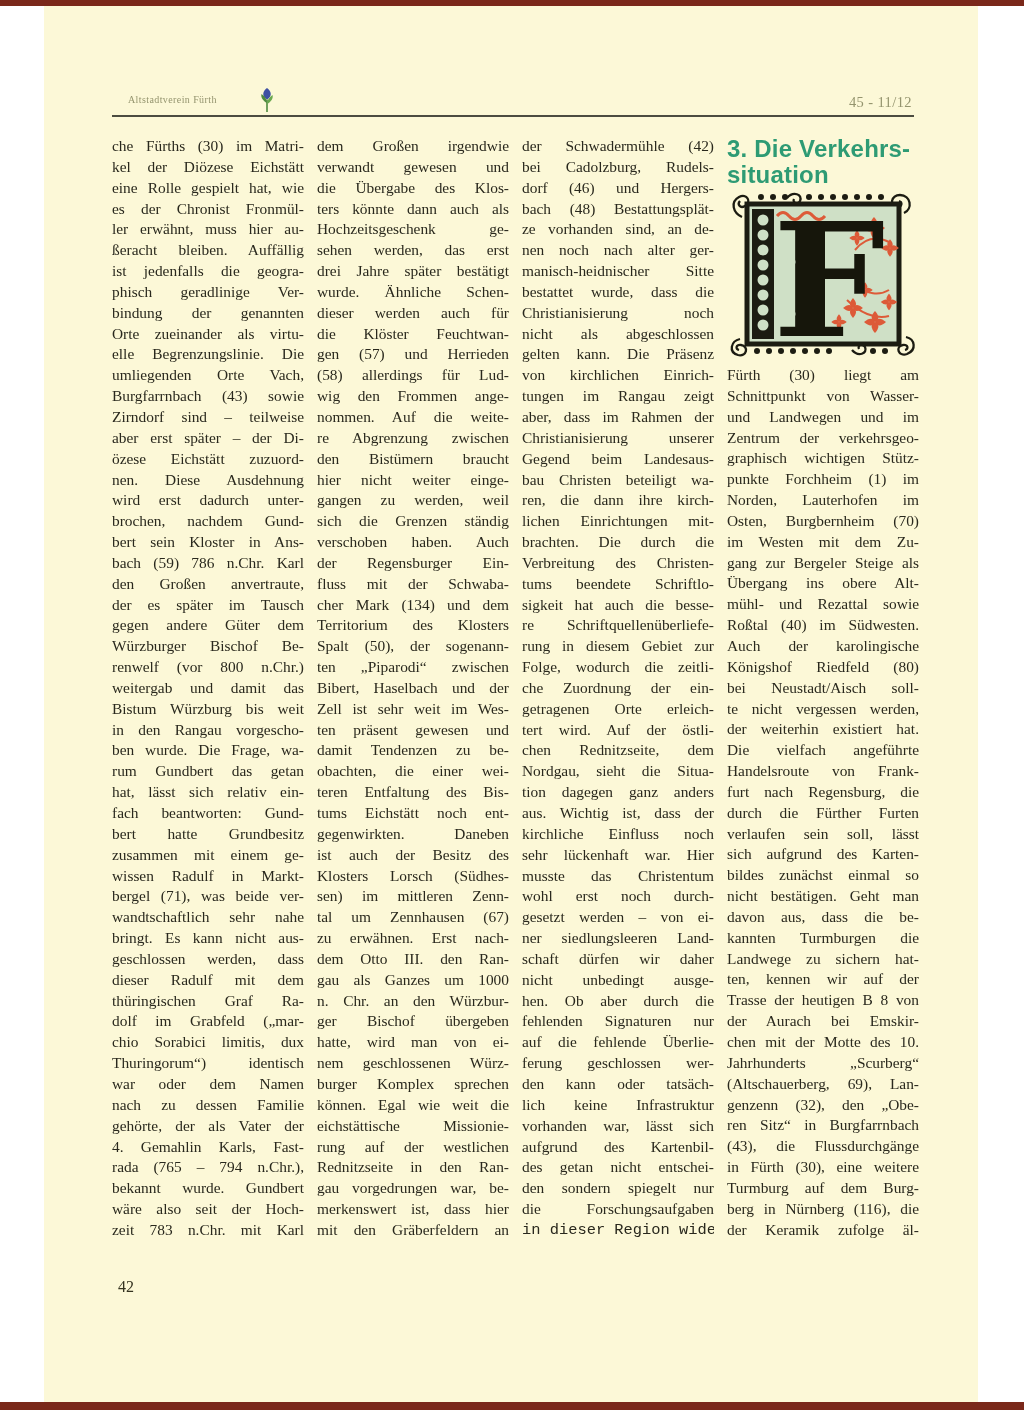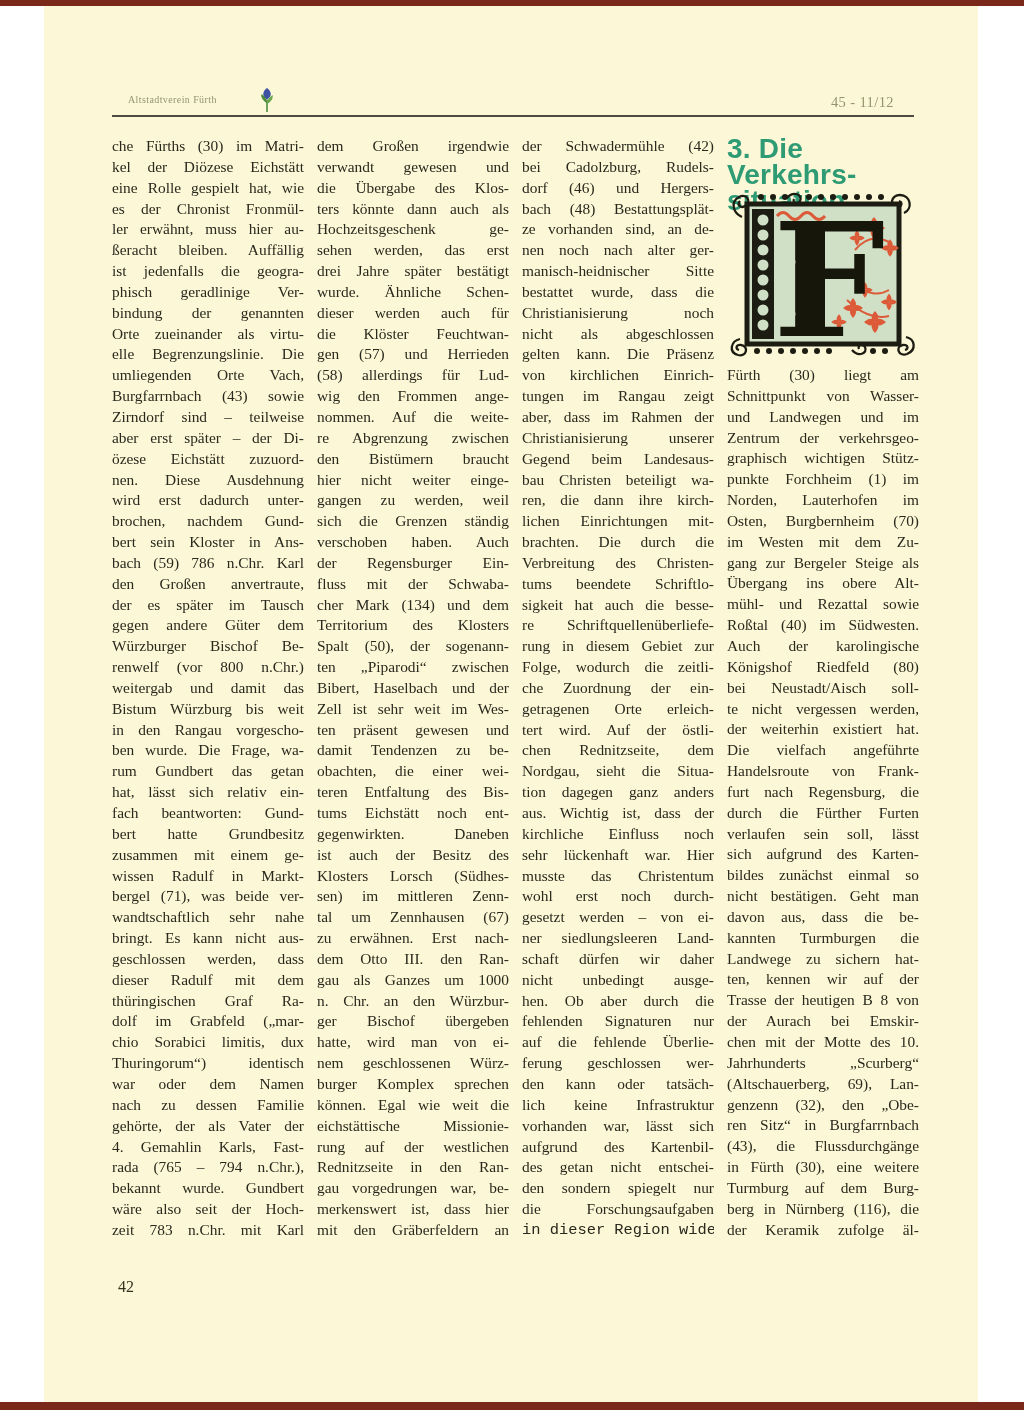--- a/index.html
+++ b/index.html
@@ -7,34 +7,34 @@
             font-family:"Liberation Serif",serif;}
   .edge{position:absolute;left:0;right:0;background:#7a281a;}
   .edge-top{top:0;height:6px;}
   .edge-bottom{bottom:0;height:8px;}
   .sheet{position:absolute;left:44px;top:6px;width:934px;height:1396px;background:#fcf8d7;}
 
   
   .hdr-brand{position:absolute;left:68px;top:88px;font-size:10px;color:#94946e;
              letter-spacing:.4px;margin-left:16px;}
   .hdr-logo{position:absolute;left:214px;top:80px;}
-  .hdr-issue{position:absolute;right:84px;top:88px;font-size:14.5px;color:#94946e;
+  .hdr-issue{position:absolute;right:66px;top:88px;font-size:14.5px;color:#94946e;
              letter-spacing:.4px;}
   .hdr-rule{position:absolute;left:68px;right:64px;top:109px;height:2px;background:#4c4c40;}
 
   
   .cols{position:absolute;left:68px;top:130px;width:808px;display:flex;gap:13px;}
   .col{width:192px;color:#29281d;font-size:15.4px;}
   .tline{height:20.85px;line-height:20.85px;overflow:hidden;
          text-align:justify;text-align-last:justify;white-space:nowrap;}
   .tline.flush{text-align-last:left;font-family:Liberation Mono, monospace;}
 
   
   .sec-heading{font-family:"Liberation Sans",sans-serif;font-weight:bold;
-               font-size:28px;line-height:26px;color:#2e9b74;letter-spacing:.2px;height:52px;}
+               font-size:24px;line-height:26px;color:#2e9b74;letter-spacing:.2px;height:52px;}
   .ornament{display:block;width:192px;height:168px;margin:2px 0 7px 0;}
 
   .pageno{position:absolute;left:74px;top:1272px;font-size:16px;color:#33321f;}
 </style>
 </head>
 <body>
 
 <div class="viewport">
   <div class="edge edge-top"></div>
   <div class="edge edge-bottom"></div>

